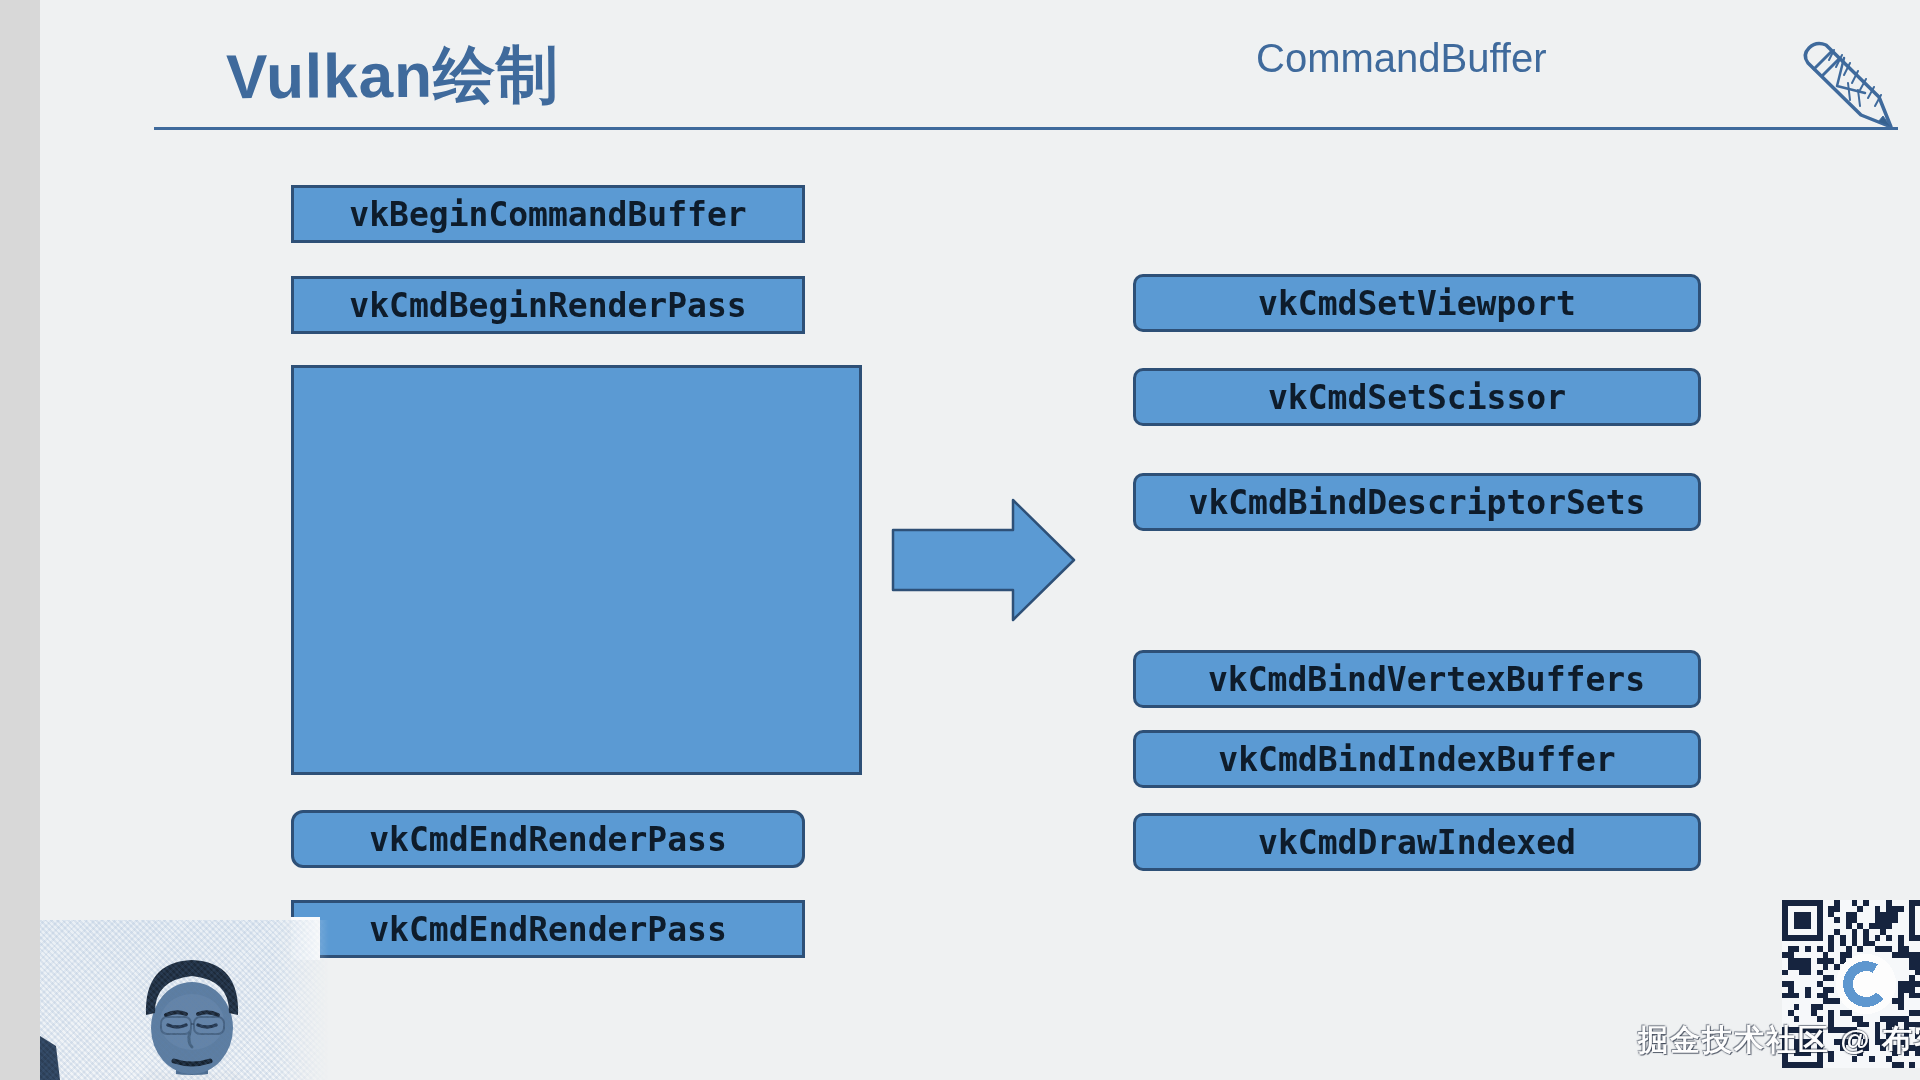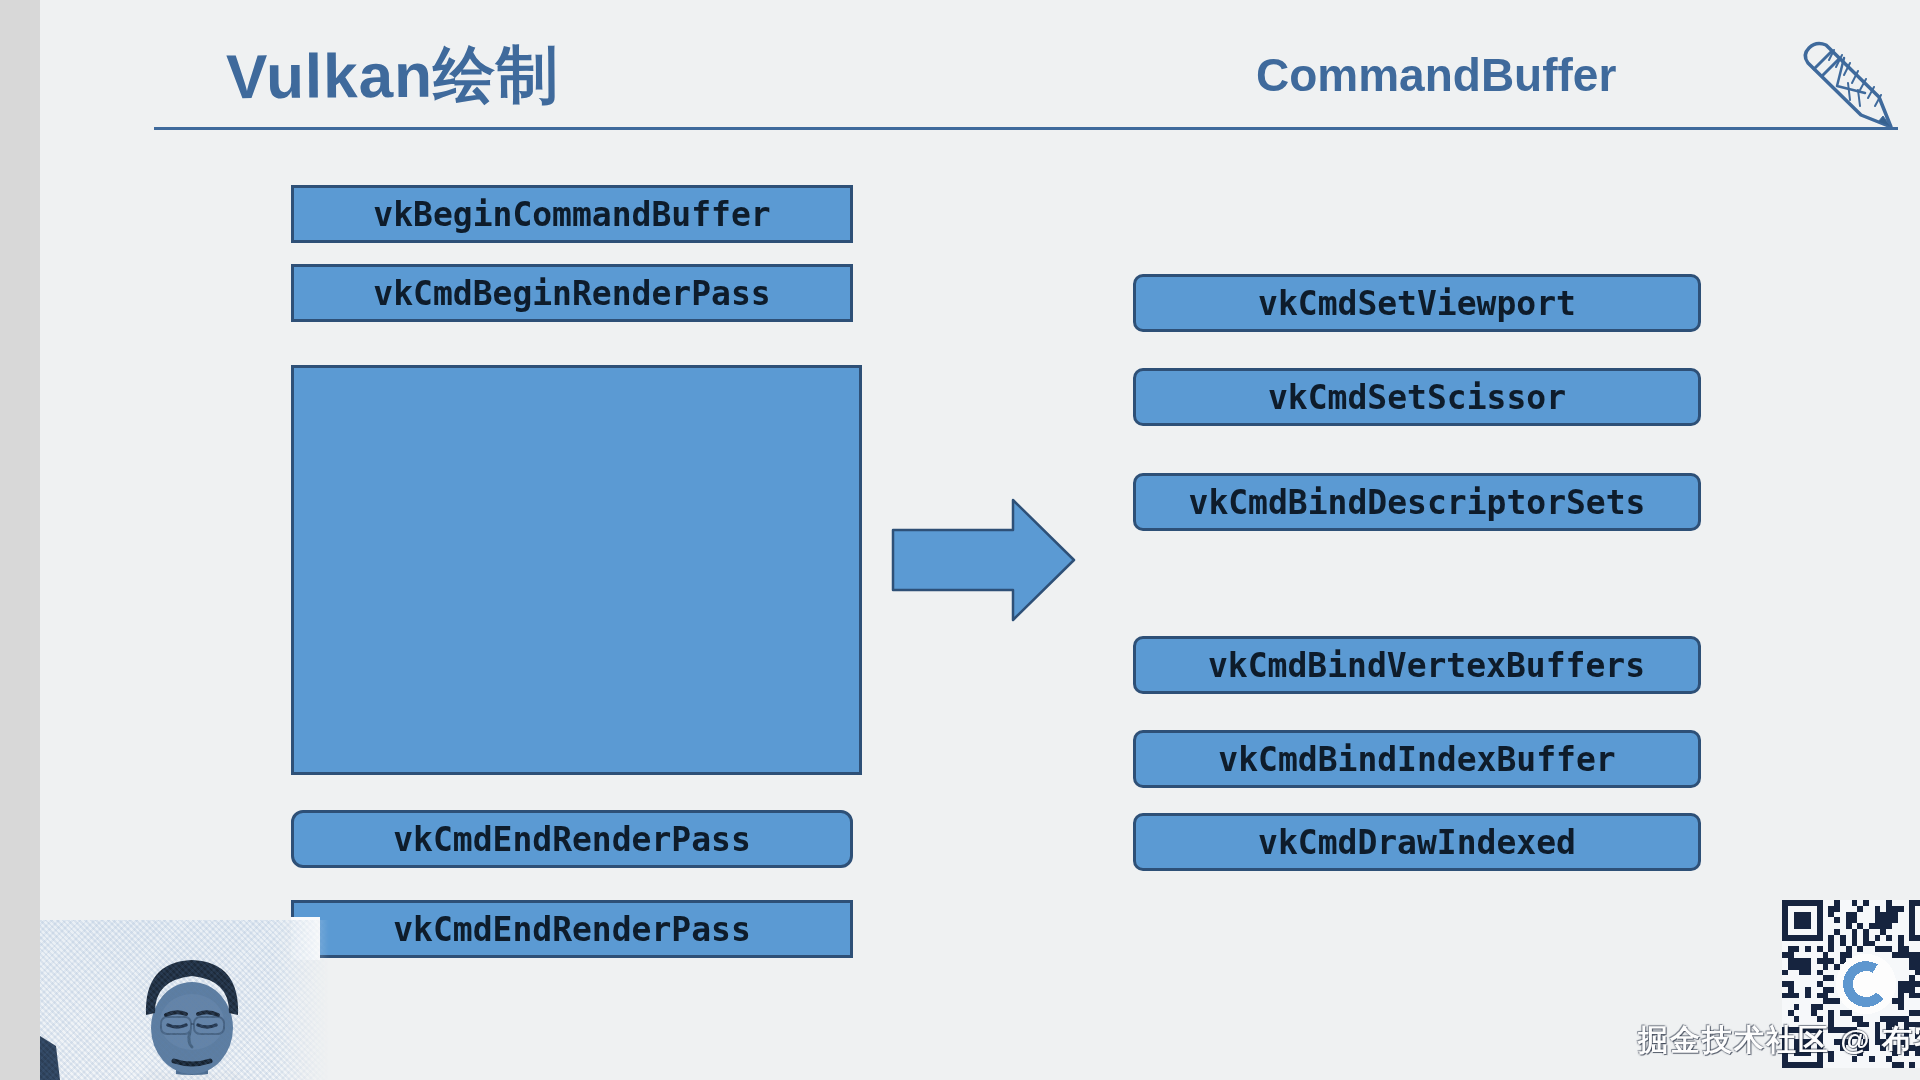--- a/index.html
+++ b/index.html
@@ -16,39 +16,39 @@
   body{background:#d8d8d8;font-family:"Liberation Sans",sans-serif;}
   .stage{
     position:relative;width:1920px;height:1080px;overflow:hidden;
     background:var(--background);
     margin-left:40px;
   }
 
   
   .title{position:absolute;color:var(--accent);font-weight:bold;white-space:nowrap;letter-spacing:1px;}
   .title-left{left:186px;top:34px;font-size:62px;transform:rotate(-0.4deg);}
-  .title-right{left:1216px;top:48px;font-size:46px;font-weight:700;letter-spacing:0;}
+  .title-right{left:1216px;top:36px;font-size:40px;font-weight:400;letter-spacing:0;}
   .divider{position:absolute;left:114px;top:127px;width:1744px;height:3px;background:var(--accent);}
   .pencil{position:absolute;left:1742px;top:28px;width:132px;height:108px;}
   .pencil path,.pencil line,.pencil ellipse{stroke:var(--accent);}
 
   
   .cmd-box{
-    position:absolute;left:251px;width:562px;height:58px;
+    position:absolute;left:251px;width:514px;height:58px;
     background:var(--box-fill);border:3px solid var(--box-border);box-sizing:border-box;
     display:flex;align-items:center;justify-content:center;
     font-family:"DejaVu Sans Mono","Liberation Mono",monospace;
     font-size:33px;font-weight:bold;color:var(--box-text);white-space:nowrap;
   }
-  .lb0{top:185px;} .lb1{top:264px;} .lb2{top:810px;border-radius:12px;} .lb3{top:900px;}
+  .lb0{top:185px;} .lb1{top:276px;} .lb2{top:810px;border-radius:12px;} .lb3{top:900px;}
   .big-box{position:absolute;left:251px;top:365px;width:571px;height:410px;
     background:var(--box-fill);border:3px solid var(--box-border);box-sizing:border-box;}
   .rb{left:1093px;width:568px;border-radius:10px;}
   .rb0{top:274px;} .rb1{top:368px;} .rb2{top:473px;} .rb3{top:568px;}
-  .rb4{top:636px;padding-left:19px;} .rb5{top:730px;} .rb6{top:813px;text-align:right;}
+  .rb4{top:650px;padding-left:19px;} .rb5{top:730px;} .rb6{top:813px;text-align:right;}
 
   .arrow{position:absolute;left:850px;top:496px;width:188px;height:130px;}
   .arrow polygon{fill:var(--box-fill);stroke:var(--box-border);stroke-width:2.5;stroke-linejoin:round;}
 
   
   .notch{position:absolute;left:251px;top:917px;width:29px;height:43px;background:#fafbfc;z-index:2;}
 
   
   .webcam{
     position:absolute;left:0;top:920px;width:292px;height:160px;z-index:3;

